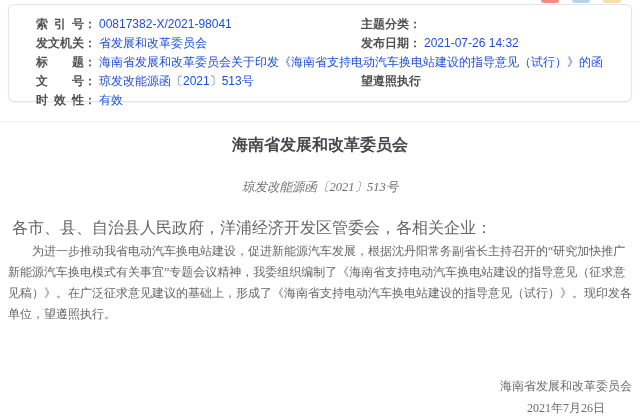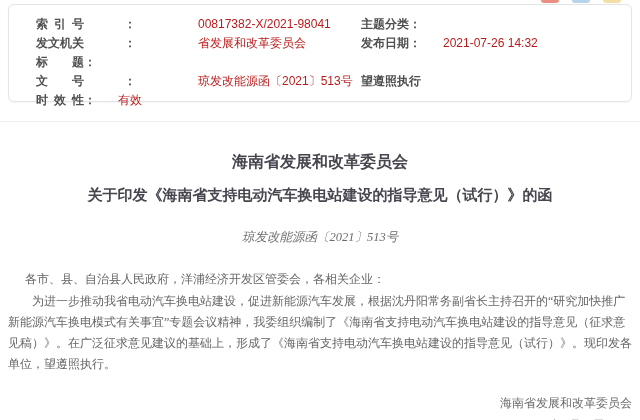--- a/index.html
+++ b/index.html
@@ -11,41 +11,41 @@
   .pills { position:absolute; top:-3px; right:19px; display:flex; gap:13px; }
   .pill { width:18px; height:6px; border-radius:3px; }
 
   
   .meta-card { position:absolute; left:8px; top:4px; width:624px; height:98px;
                background:#fff; border:1px solid #e4e4e4; border-radius:6px;
                box-shadow:0 1px 2px rgba(0,0,0,0.04);
                padding:10px 0 0 27px; }
   .meta-row { display:flex; height:19px; line-height:19px; font-size:12px; }
   .meta-cell { display:flex; align-items:center; white-space:nowrap; overflow:hidden; }
-  .meta-cell.left { width:325px; flex:none;gap:40px; }
+  .meta-cell.left { width:325px; flex:none; }
   .meta-cell.full { width:580px; flex:none;font-family:Liberation Serif, serif; }
   .meta-label { display:inline-block; width:48px; font-weight:bold; color:#4f4f4f;
                 text-align:justify; text-align-last:justify; }
   .meta-colon { font-weight:bold; color:#4f4f4f; }
-  .meta-value { margin-left:22px; color:#b91c1c; }
+  .meta-value { margin-left:3px; color:#1d4ed8; }
 
   
   .separator { position:absolute; left:0; top:121px; width:640px; height:1px;
                background:#efefef; }
 
   
-  .doc { position:absolute; left:0; top:139px; width:640px;
+  .doc { position:absolute; left:0; top:122px; width:640px;
          font-family:"Liberation Serif","DejaVu Serif",serif; color:#666; }
   .doc-title-1 { margin-top:11px; text-align:center; font-size:16px; line-height:24px;
                  font-weight:bold; color:#46464e; }
   .doc-title-2 { margin-top:9px; text-align:center; font-size:15px; line-height:24px;
                  font-weight:bold; color:#46464e; }
   .doc-number { margin-top:21px; text-align:center; font-size:12.5px; line-height:18px;
                 font-style:italic; color:#6d6d6d; }
-  .doc-text { margin:23px 8px 0 25px; font-size:12px; line-height:21px; color:#666; }
+  .doc-text { margin:23px 8px 0 12px; font-size:16px; line-height:21px; color:#666;font-family:Liberation Mono, monospace; }
   .doc-paragraph { text-indent:2em; margin:1px 8px 0 8px; font-size:12px;
                    line-height:21px; color:#666; }
   .signature { position:absolute; right:8px; top:253px; text-align:center;
                font-size:12px; line-height:22px; color:#6b6b6b; }
 </style>
 </head>
 <body>
 
 <div class="page">
 
@@ -80,20 +80,21 @@
         <span class="meta-label">发布日期</span>
           <span class="meta-colon">：</span>
         <span class="meta-value">2021-07-26 14:32</span>
       </div>
     </div>
 
     <div class="meta-row">
       <div class="meta-cell full">
         <span class="meta-label">标题</span>
           <span class="meta-colon">：</span>
+        <span class="meta-value">海南省发展和改革委员会关于印发《海南省支持电动汽车换电站建设的指导意见（试行）》的函</span>
       </div>
     </div>
 
     <div class="meta-row">
       <div class="meta-cell left">
         <span class="meta-label">文号</span>
           <span class="meta-colon">：</span>
         <span class="meta-value">琼发改能源函〔2021〕513号</span>
       </div>
       <div class="meta-cell">
@@ -109,21 +110,20 @@
         <span class="meta-value">有效</span>
       </div>
     </div>
 
   </div>
 
   <div class="separator"></div>
 
   <div class="doc">
     <div class="doc-title-1">海南省发展和改革委员会</div>
-    <div class="doc-title-2">关于印发《海南省支持电动汽车换电站建设的指导意见（试行）》的函</div>
     <div class="doc-number">琼发改能源函〔2021〕513号</div>
     <div class="doc-text">各市、县、自治县人民政府，洋浦经济开发区管委会，各相关企业：</div>
     <div class="doc-paragraph">为进一步推动我省电动汽车换电站建设，促进新能源汽车发展，根据沈丹阳常务副省长主持召开的“研究加快推广新能源汽车换电模式有关事宜”专题会议精神，我委组织编制了《海南省支持电动汽车换电站建设的指导意见（征求意见稿）》。在广泛征求意见建议的基础上，形成了《海南省支持电动汽车换电站建设的指导意见（试行）》。现印发各单位，望遵照执行。</div>
     <div class="signature">
       <div>海南省发展和改革委员会</div>
       <div>2021年7月26日</div>
     </div>
   </div>
 
 </div>

